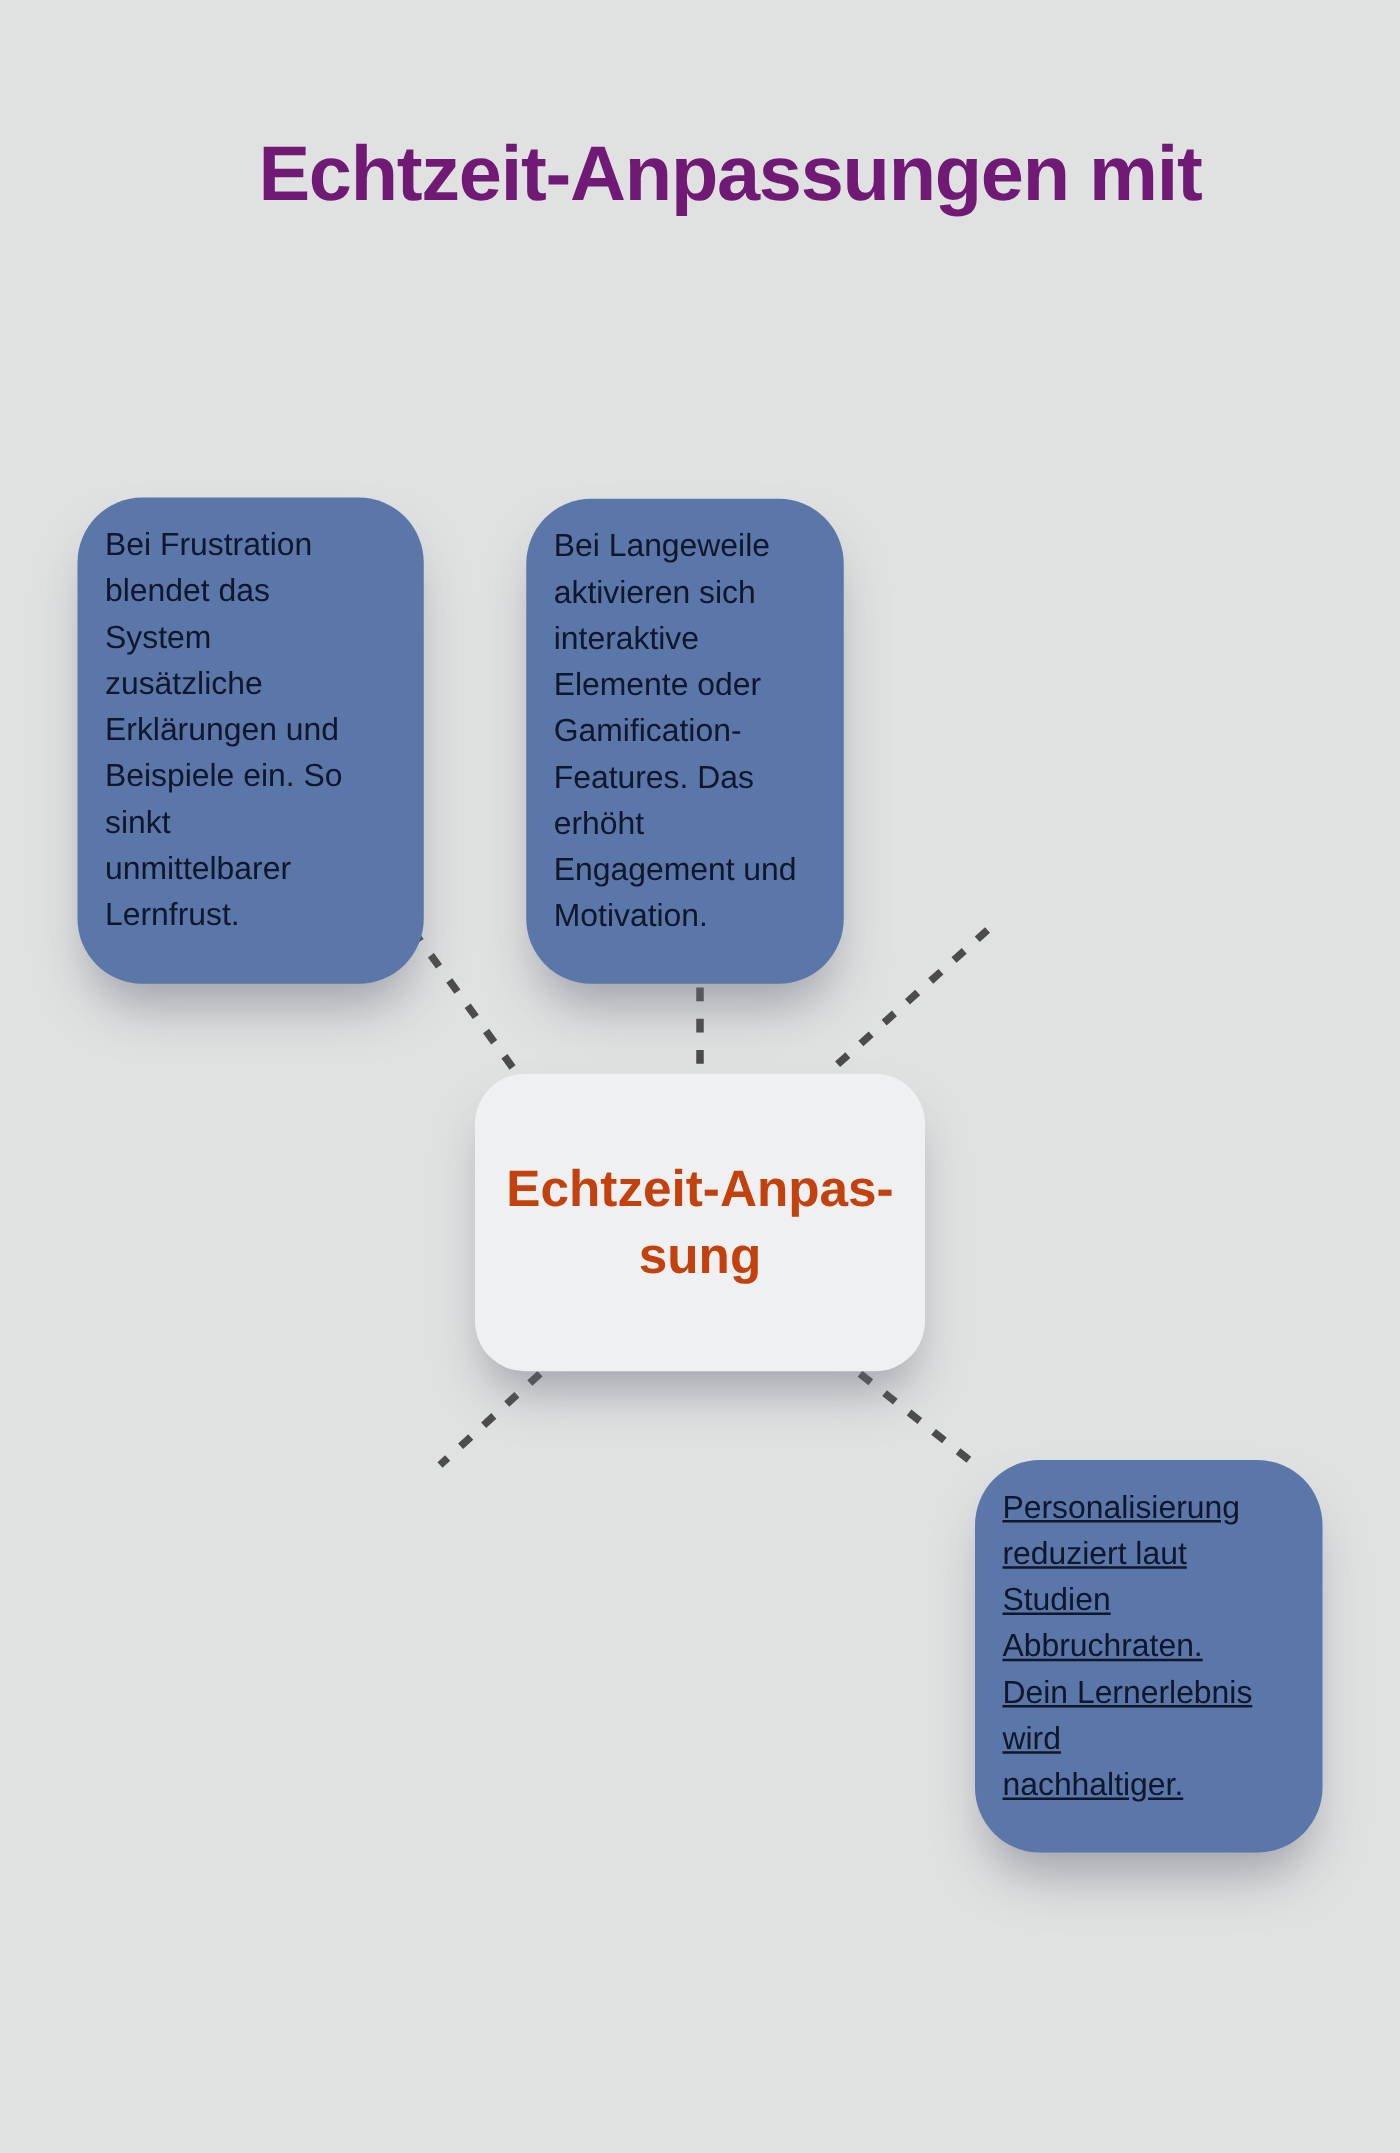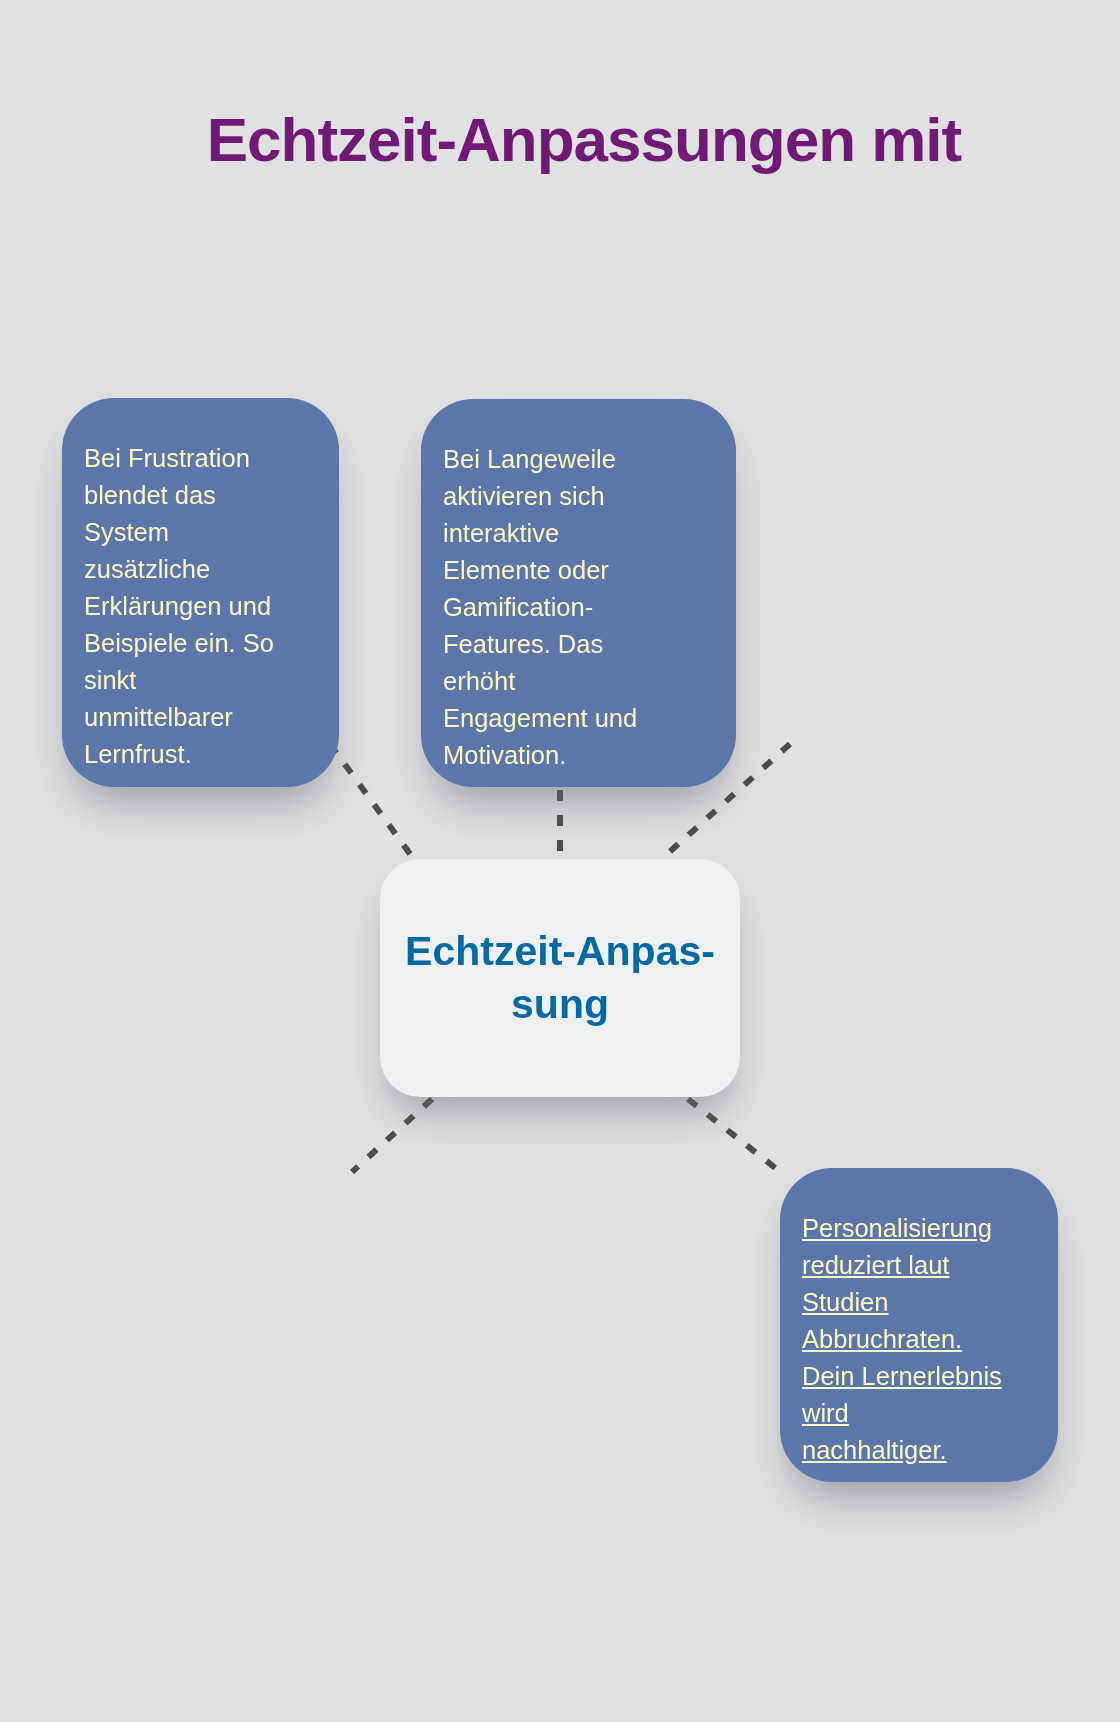--- a/index.html
+++ b/index.html
@@ -22,45 +22,45 @@
     letter-spacing:-1px;
     color:#701a75;
     margin-left:24px;
   }
   
   .card{
     position:absolute;
     background:#5b76a8;
     border-radius:52px;
     box-shadow:0 26px 40px -10px rgba(105,110,122,.55);
-    color:#fef9c3;
+    color:#0f172a;
     font-size:25.5px;
     line-height:37px;
     box-sizing:border-box;
-    padding:42px 22px;
+    padding:20px 22px;
     white-space:pre;
   }
   #card-frustration{left:62px;top:398px;width:277px;height:389px;}
-  #card-langeweile {left:421px;top:399px;width:315px;height:388px;}
+  #card-langeweile {left:421px;top:399px;width:254px;height:388px;}
   #card-modelle    {left:778px;top:400px;width:277px;height:350px;}
   #card-kulturell  {left:62px;top:1168px;width:278px;height:314px;}
   #card-personal   {left:780px;top:1168px;width:278px;height:314px;text-decoration:underline;}
   
   .center-node{
     position:absolute;
     left:380px;top:859px;width:360px;height:238px;
     background:#eff0f2;
     border-radius:40px;
     box-shadow:0 24px 38px -10px rgba(105,110,122,.55);
     display:flex;align-items:center;justify-content:center;
     text-align:center;
     font-weight:bold;
     font-size:41px;
     line-height:53px;
-    color:#0369a1;
+    color:#c2410c;
     white-space:pre;
   }
   
   #connectors{position:absolute;left:0;top:0;width:1120px;height:1722px;pointer-events:none;}
   #connectors line{
     stroke:#4c4c4c;
     stroke-width:6;
     stroke-dasharray:11 14;
   }
   

